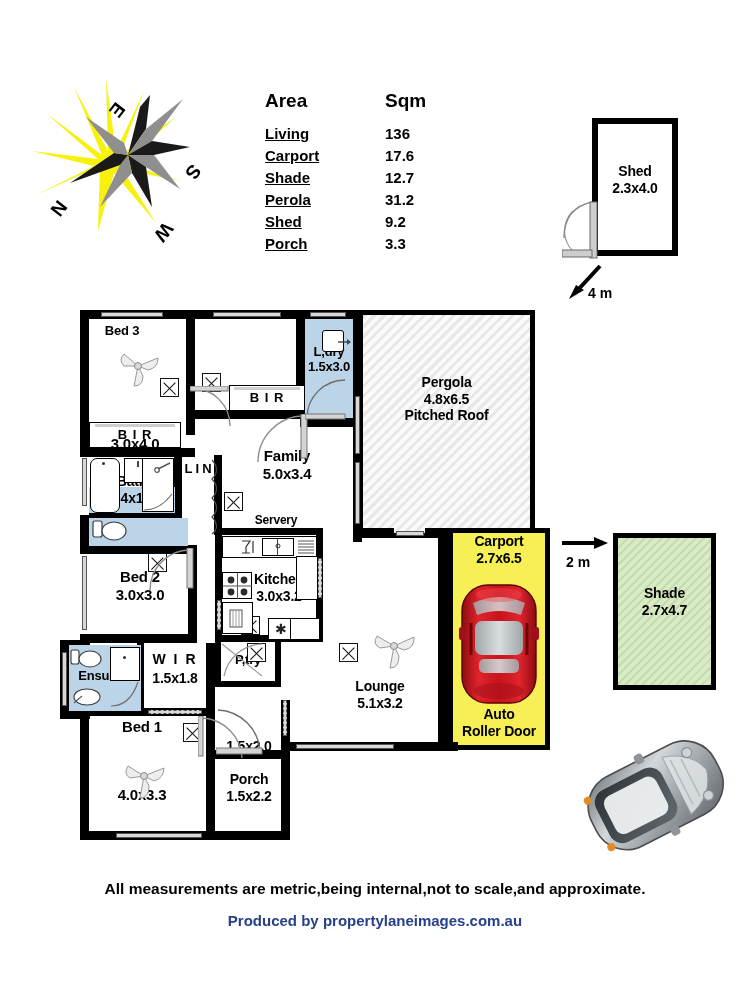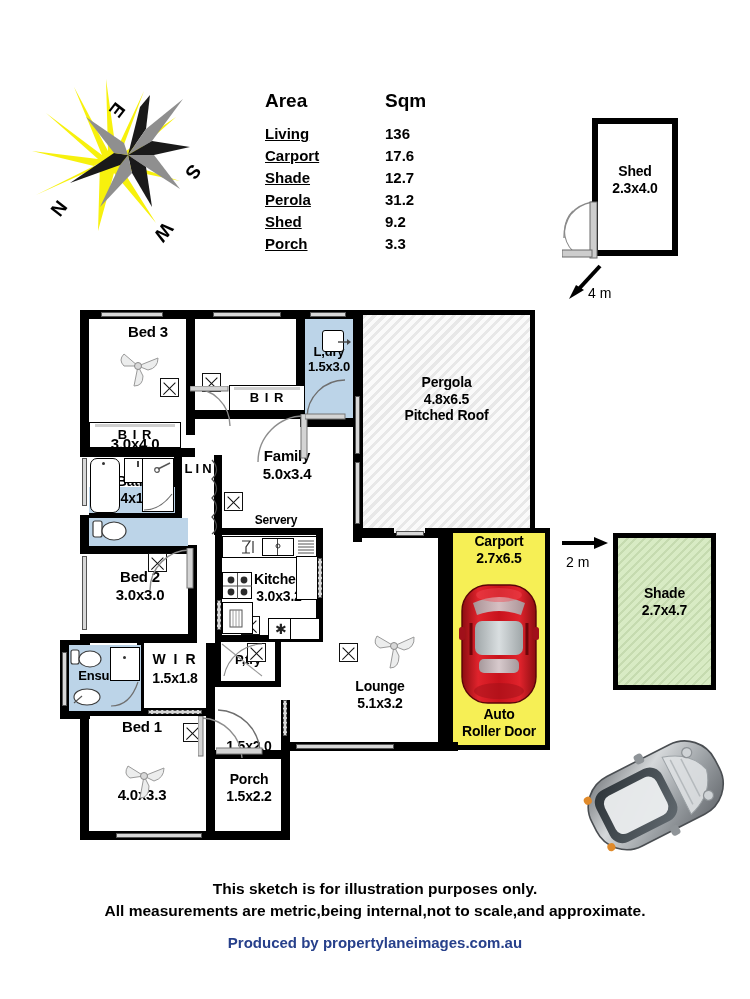--- a/index.html
+++ b/index.html
@@ -51,21 +51,21 @@
   
   .swing{position:absolute;border:1.3px solid #6a6a6a;border-radius:50%;
          background:transparent;}
 
   
   #footer{position:absolute;left:0;top:880px;width:750px;text-align:center;}
   #footer .l1{font-size:15.5px;font-weight:bold;margin-bottom:4px;}
   #footer .l2{font-size:15.5px;font-weight:bold;margin-bottom:14px;}
   #footer .l3{font-size:15px;font-weight:bold;color:#27408b;}
 
-  .dim-txt{position:absolute;font-weight:normal;font-size:14px;}
+  .dim-txt{position:absolute;font-weight:bold;font-size:14px;}
 </style>
 </head>
 <body>
 
 <div id="compass">
   <svg width="200" height="190" viewBox="0 0 200 190">
     <g>
 
       <g fill="#f7f000" opacity="0.95">
         <polygon points="72,108 8,140 70,112 4,96 70,104 18,58 74,100 46,32 80,96 78,24 88,96 116,36 92,100 148,62 96,108 152,126 94,114 128,168 86,118 70,176"></polygon>
@@ -290,21 +290,21 @@
   <div class="thin" style="left:229px;top:385px;width:76px;height:26px;"></div>
   <div class="rm-label" style="left:229px;top:390px;width:76px;font-size:13px;letter-spacing:1px;">B I R</div>
   <div style="position:absolute;left:234px;top:387px;width:66px;height:3px;background:#cfcfcf;"></div>
 
   <div class="rm-label" style="left:182px;top:460px;width:32px;font-size:13px;line-height:1.45;">L I N</div>
 
   <svg class="abs" style="left:210px;top:458px;" width="14" height="78">
     <path d="M2 2 q9 10 0 19 q9 10 0 19 q9 10 0 19 q9 10 0 17" stroke="#4a4a4a" stroke-width="1.2" fill="none"></path>
   </svg>
 
-  <div class="rm-label" style="left:98px;top:323px;width:100px;font-size:15px;">
+  <div class="rm-label" style="left:72px;top:323px;width:100px;font-size:13px;">
     <span>Bed 3</span>
   </div>
   <div class="rm-label" style="left:85px;top:390px;width:100px;font-size:15px;margin-top:45px;">
     <span>3.0x4.0</span>
   </div>
 
 
   <div class="rm-label" style="left:298px;top:344px;width:62px;font-size:13px;">
     <span>L,dry</span><br><span>1.5x3.0</span>
   </div>
@@ -542,16 +542,15 @@
     <circle cx="128" cy="33" r="5" fill="#cfd3d6" stroke="#8d9296" stroke-width="1.2"></circle>
     <circle cx="128" cy="81" r="5" fill="#cfd3d6" stroke="#8d9296" stroke-width="1.2"></circle>
     <rect x="78" y="12" width="9" height="10" rx="3" fill="#8f9498"></rect>
     <rect x="78" y="92" width="9" height="10" rx="3" fill="#8f9498"></rect>
     <circle cx="18" cy="31" r="4" fill="#e08a2a"></circle>
     <circle cx="18" cy="83" r="4" fill="#e08a2a"></circle>
   </g>
 </svg>
 
 <div id="footer">
-  <div class="l1">This sketch is for illustration purposes only.</div>
   <div class="l2">All measurements are metric,being internal,not to scale,and approximate.</div>
   <div class="l3">Produced by propertylaneimages.com.au</div>
 </div>
 
 </body></html>

